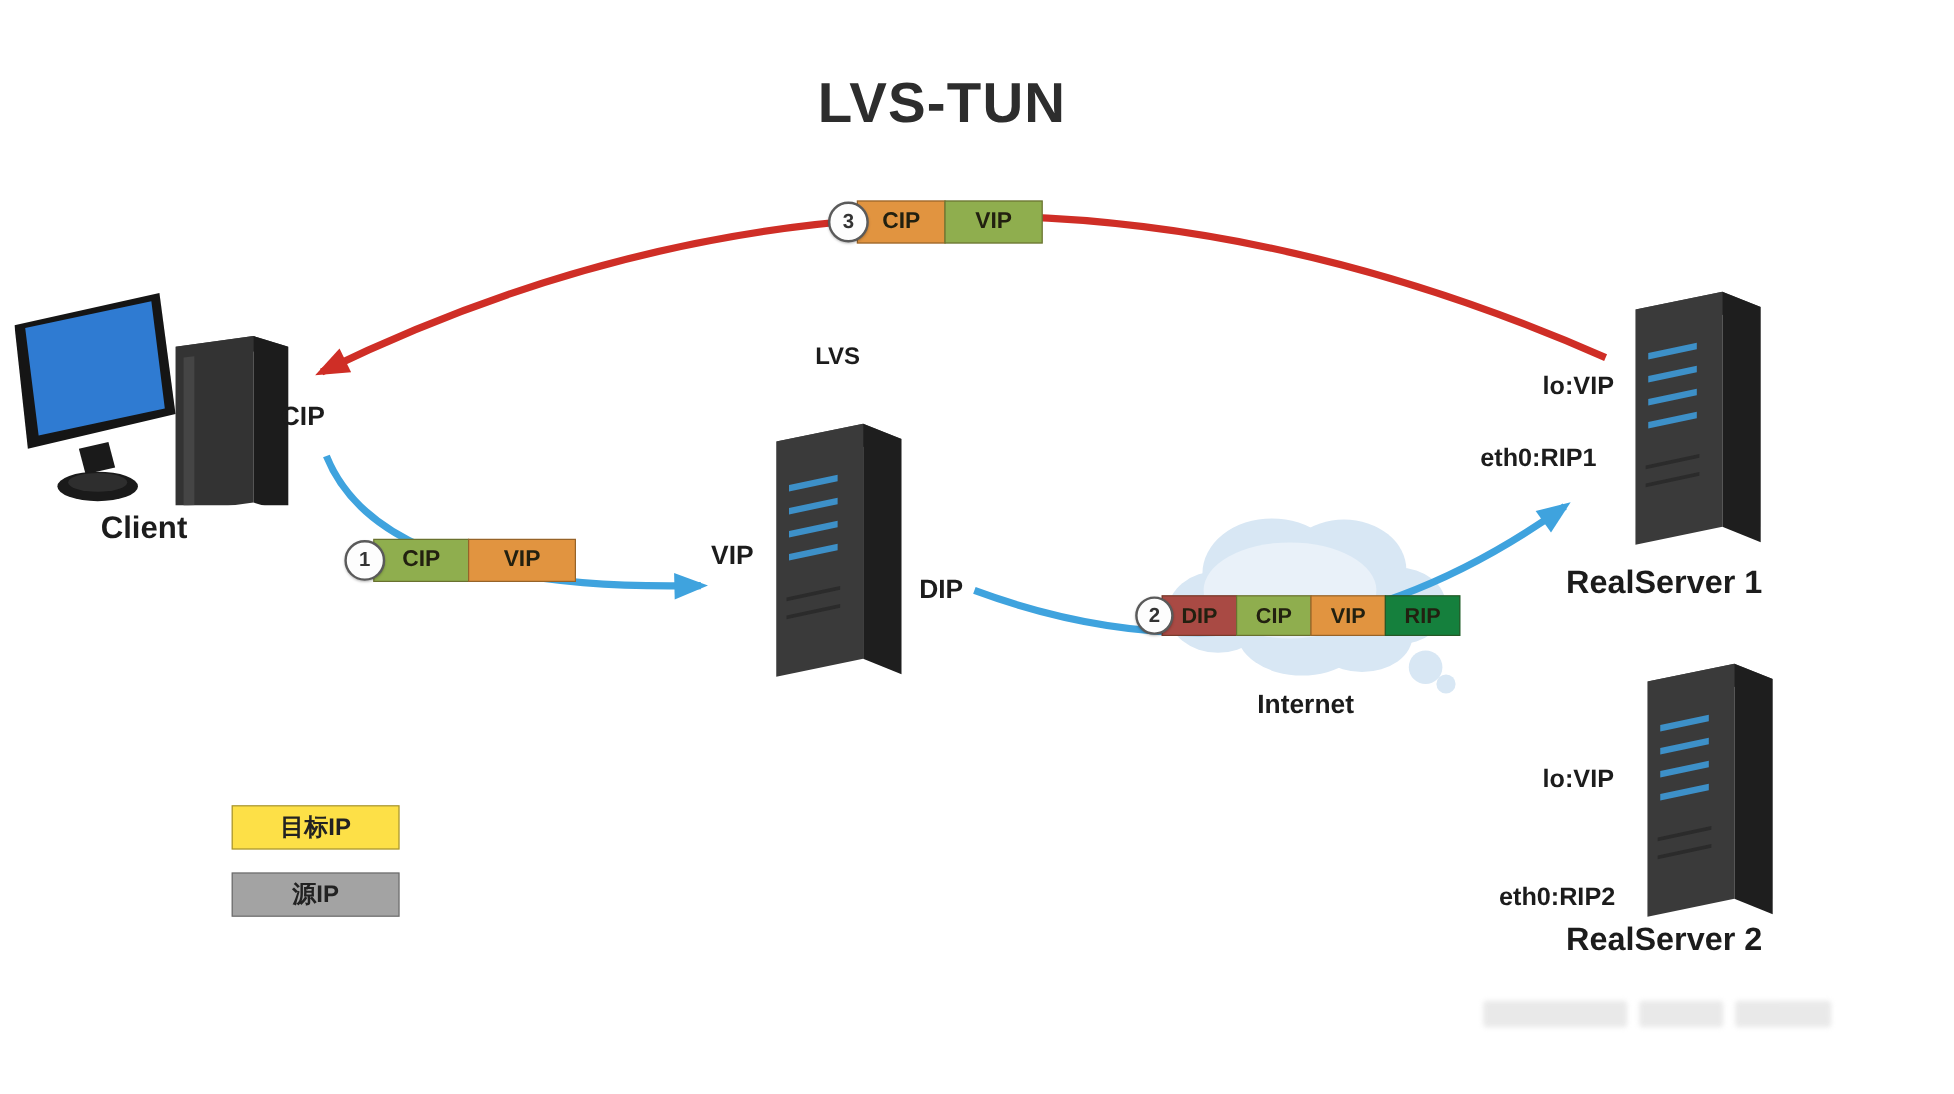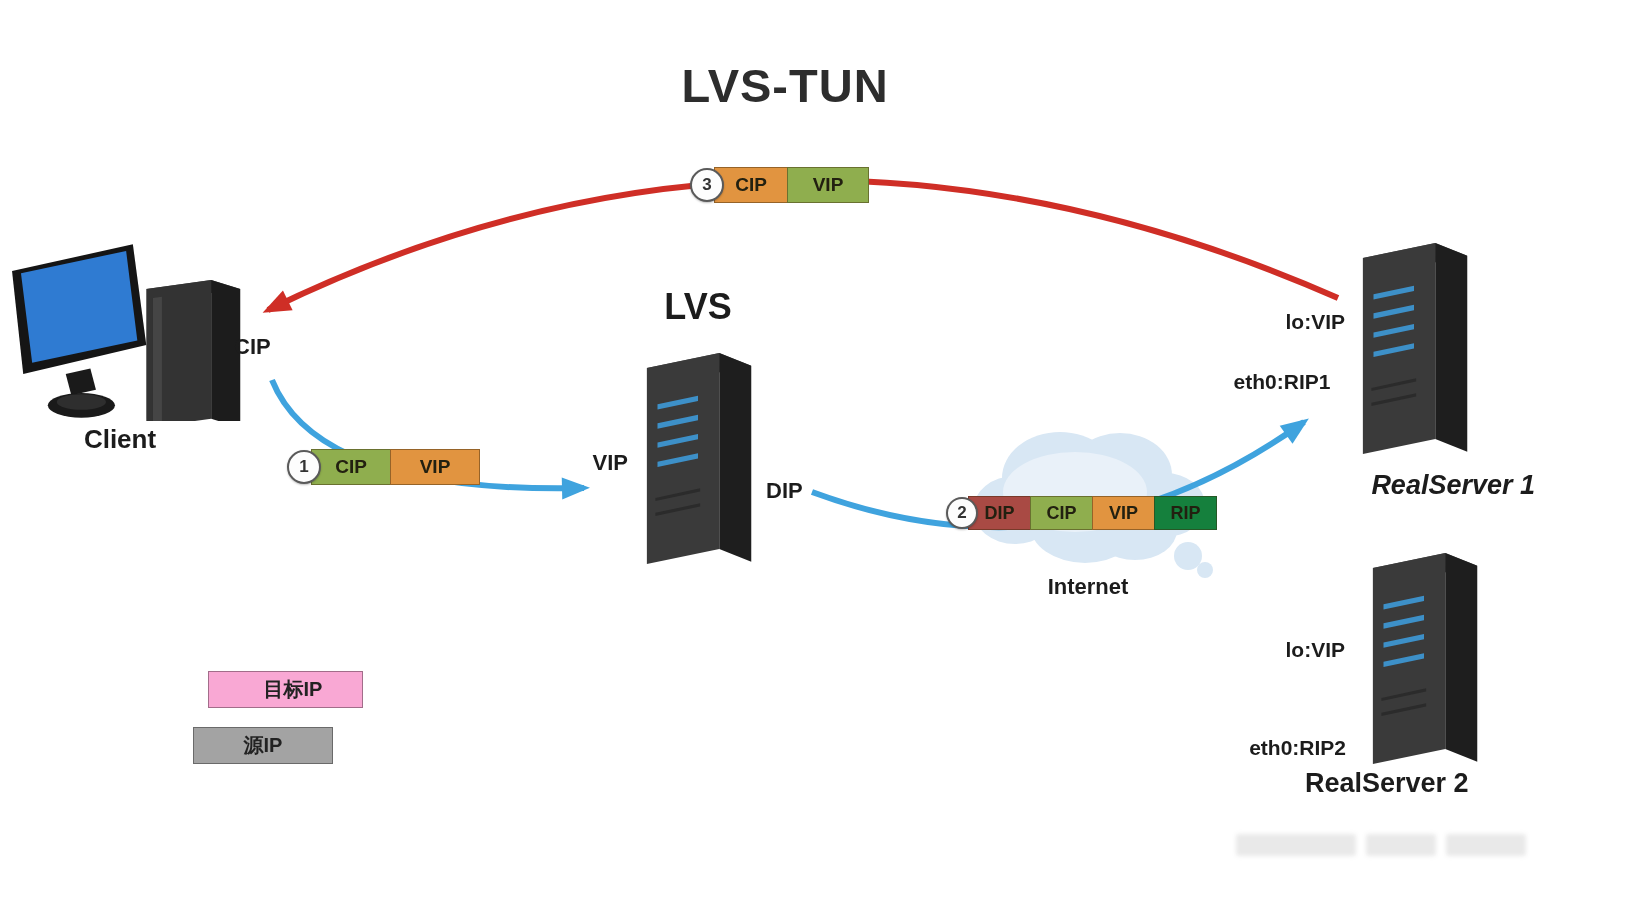--- a/index.html
+++ b/index.html
@@ -90,42 +90,42 @@
       <polygon points="12,30 80,16 80,200 12,214" fill="#3a3a3a"></polygon>
       <polygon points="80,16 110,28 110,212 80,200" fill="#1e1e1e"></polygon>
       <polygon points="22,64 60,56 60,61 22,69" fill="#3d90c8"></polygon>
       <polygon points="22,82 60,74 60,79 22,87" fill="#3d90c8"></polygon>
       <polygon points="22,100 60,92 60,97 22,105" fill="#3d90c8"></polygon>
       <polygon points="22,118 60,110 60,115 22,123" fill="#3d90c8"></polygon>
       <polygon points="20,152 62,143 62,146 20,155" fill="#2b2b2b"></polygon>
       <polygon points="20,166 62,157 62,160 20,169" fill="#2b2b2b"></polygon>
     </svg>
   </div>
-  <div class="lbl" style="left:634px;top:286px;width:128px;text-align:center;font-size:36px;">LVS</div>
+  <div class="lbl" style="left:634px;top:286px;width:128px;text-align:center;font-size:20px;">LVS</div>
   <div class="lbl" style="left:566px;top:450px;width:62px;text-align:right;font-size:22px;">VIP</div>
   <div class="lbl" style="left:766px;top:478px;font-size:22px;">DIP</div>
 
   <div class="lbl" style="left:1018px;top:574px;width:140px;text-align:center;font-size:22px;">Internet</div>
 
   <div class="node" style="left:1350px;top:226px;">
     <svg width="128" height="245" viewBox="0 0 120 230">
       <polygon points="12,30 80,16 110,28 42,42" fill="#535353"></polygon>
       <polygon points="12,30 80,16 80,200 12,214" fill="#3a3a3a"></polygon>
       <polygon points="80,16 110,28 110,212 80,200" fill="#1e1e1e"></polygon>
       <polygon points="22,64 60,56 60,61 22,69" fill="#3d90c8"></polygon>
       <polygon points="22,82 60,74 60,79 22,87" fill="#3d90c8"></polygon>
       <polygon points="22,100 60,92 60,97 22,105" fill="#3d90c8"></polygon>
       <polygon points="22,118 60,110 60,115 22,123" fill="#3d90c8"></polygon>
       <polygon points="20,152 62,143 62,146 20,155" fill="#2b2b2b"></polygon>
       <polygon points="20,166 62,157 62,160 20,169" fill="#2b2b2b"></polygon>
     </svg>
   </div>
   <div class="lbl" style="left:1235px;top:310px;width:110px;text-align:right;font-size:21px;">lo:VIP</div>
   <div class="lbl" style="left:1218px;top:370px;width:128px;text-align:center;font-size:21px;">eth0:RIP1</div>
-  <div class="lbl" style="left:1305px;top:470px;width:230px;text-align:right;font-size:27px;font-style:italic;">RealServer 1</div>
+  <div class="lbl" style="left:1305px;top:470px;width:230px;text-align:left;font-size:27px;">RealServer 1</div>
 
   <div class="node" style="left:1360px;top:536px;">
     <svg width="128" height="245" viewBox="0 0 120 230">
       <polygon points="12,30 80,16 110,28 42,42" fill="#535353"></polygon>
       <polygon points="12,30 80,16 80,200 12,214" fill="#3a3a3a"></polygon>
       <polygon points="80,16 110,28 110,212 80,200" fill="#1e1e1e"></polygon>
       <polygon points="22,64 60,56 60,61 22,69" fill="#3d90c8"></polygon>
       <polygon points="22,82 60,74 60,79 22,87" fill="#3d90c8"></polygon>
       <polygon points="22,100 60,92 60,97 22,105" fill="#3d90c8"></polygon>
       <polygon points="22,118 60,110 60,115 22,123" fill="#3d90c8"></polygon>
@@ -150,21 +150,21 @@
   </div>
 
   <div class="packet packet-2" style="left:946px;top:496px;">
     <span class="step">2</span>
     <span class="seg w61" style="background: rgb(169, 74, 68);">DIP</span>
     <span class="seg w61" style="background: rgb(143, 174, 78);">CIP</span>
     <span class="seg w61" style="background: rgb(225, 148, 64);">VIP</span>
     <span class="seg w61" style="background: #15803d;">RIP</span>
   </div>
 
-  <div class="legend-box" style="left: 208px; top: 671px; background: #f9a8d4; padding-left: 15px;">目标IP</div>
+  <div class="legend-box" style="left: 193px; top: 671px; background: #fde047;">目标IP</div>
   <div class="legend-box" style="left: 193px; top: 727px; background: #a3a3a3;">源IP</div>
 
   <div class="watermark">
     <span style="width:120px;"></span>
     <span style="width:70px;"></span>
     <span style="width:80px;"></span>
   </div>
 
 </div>
 

